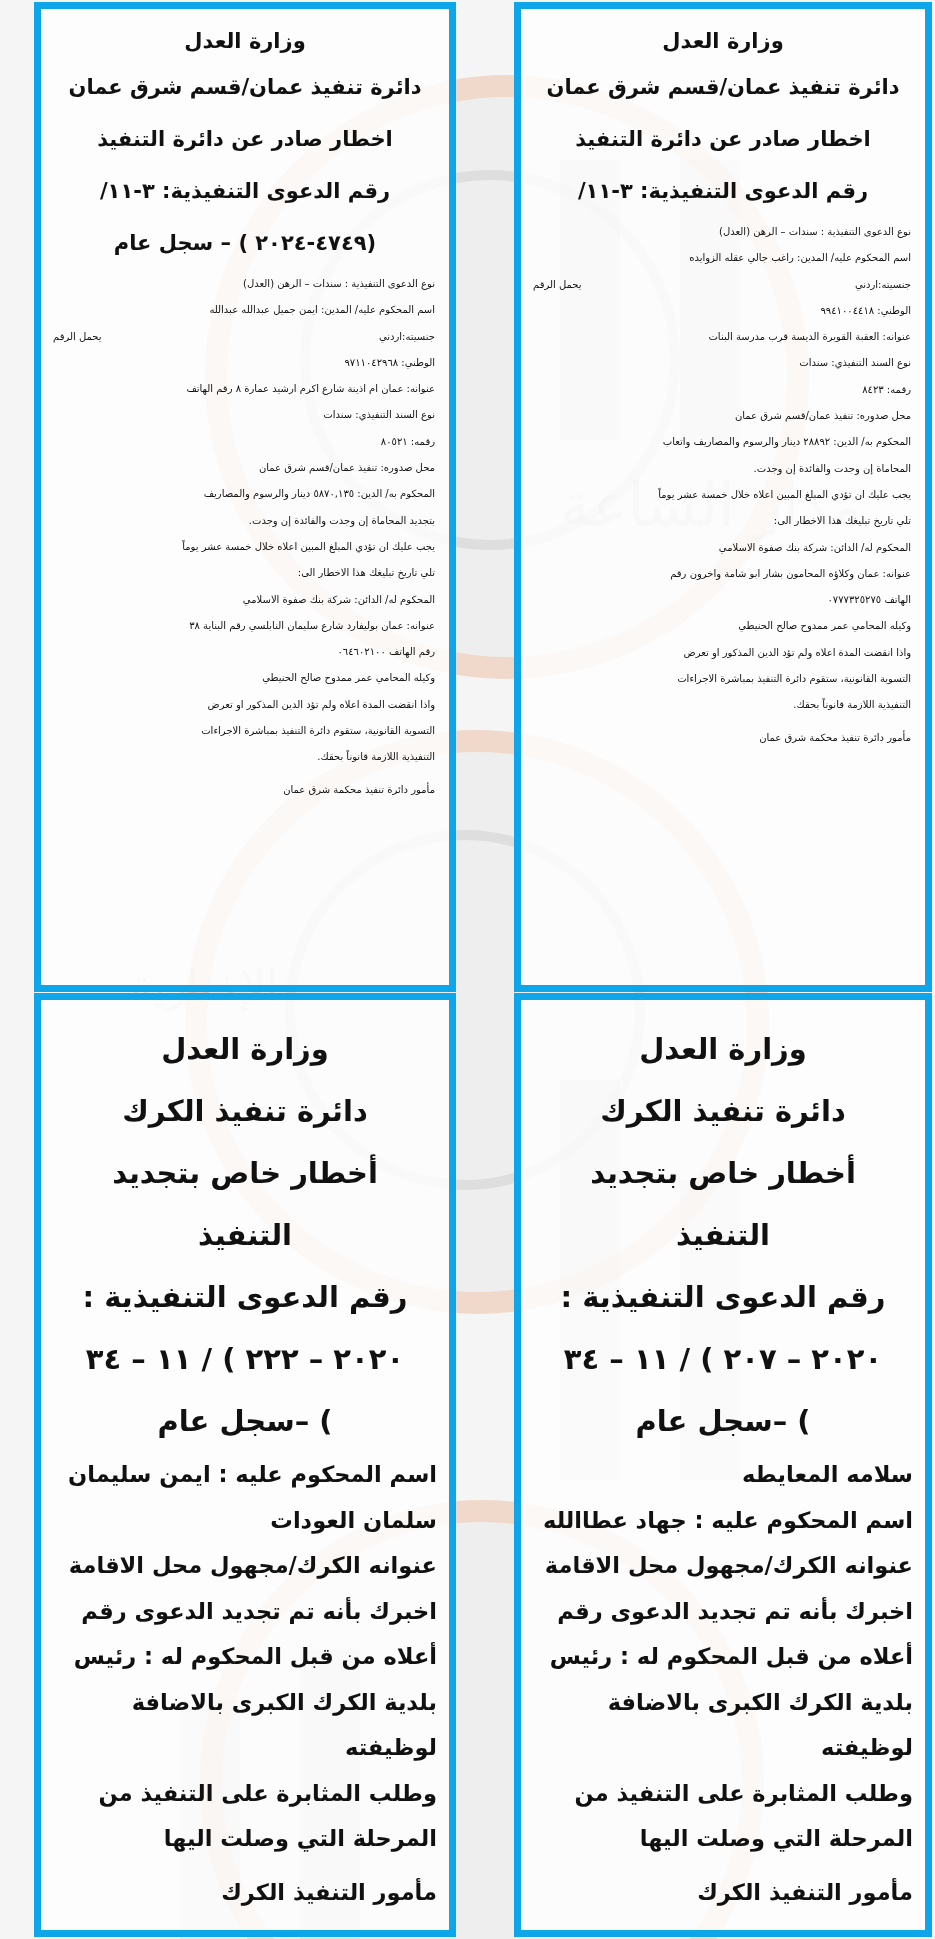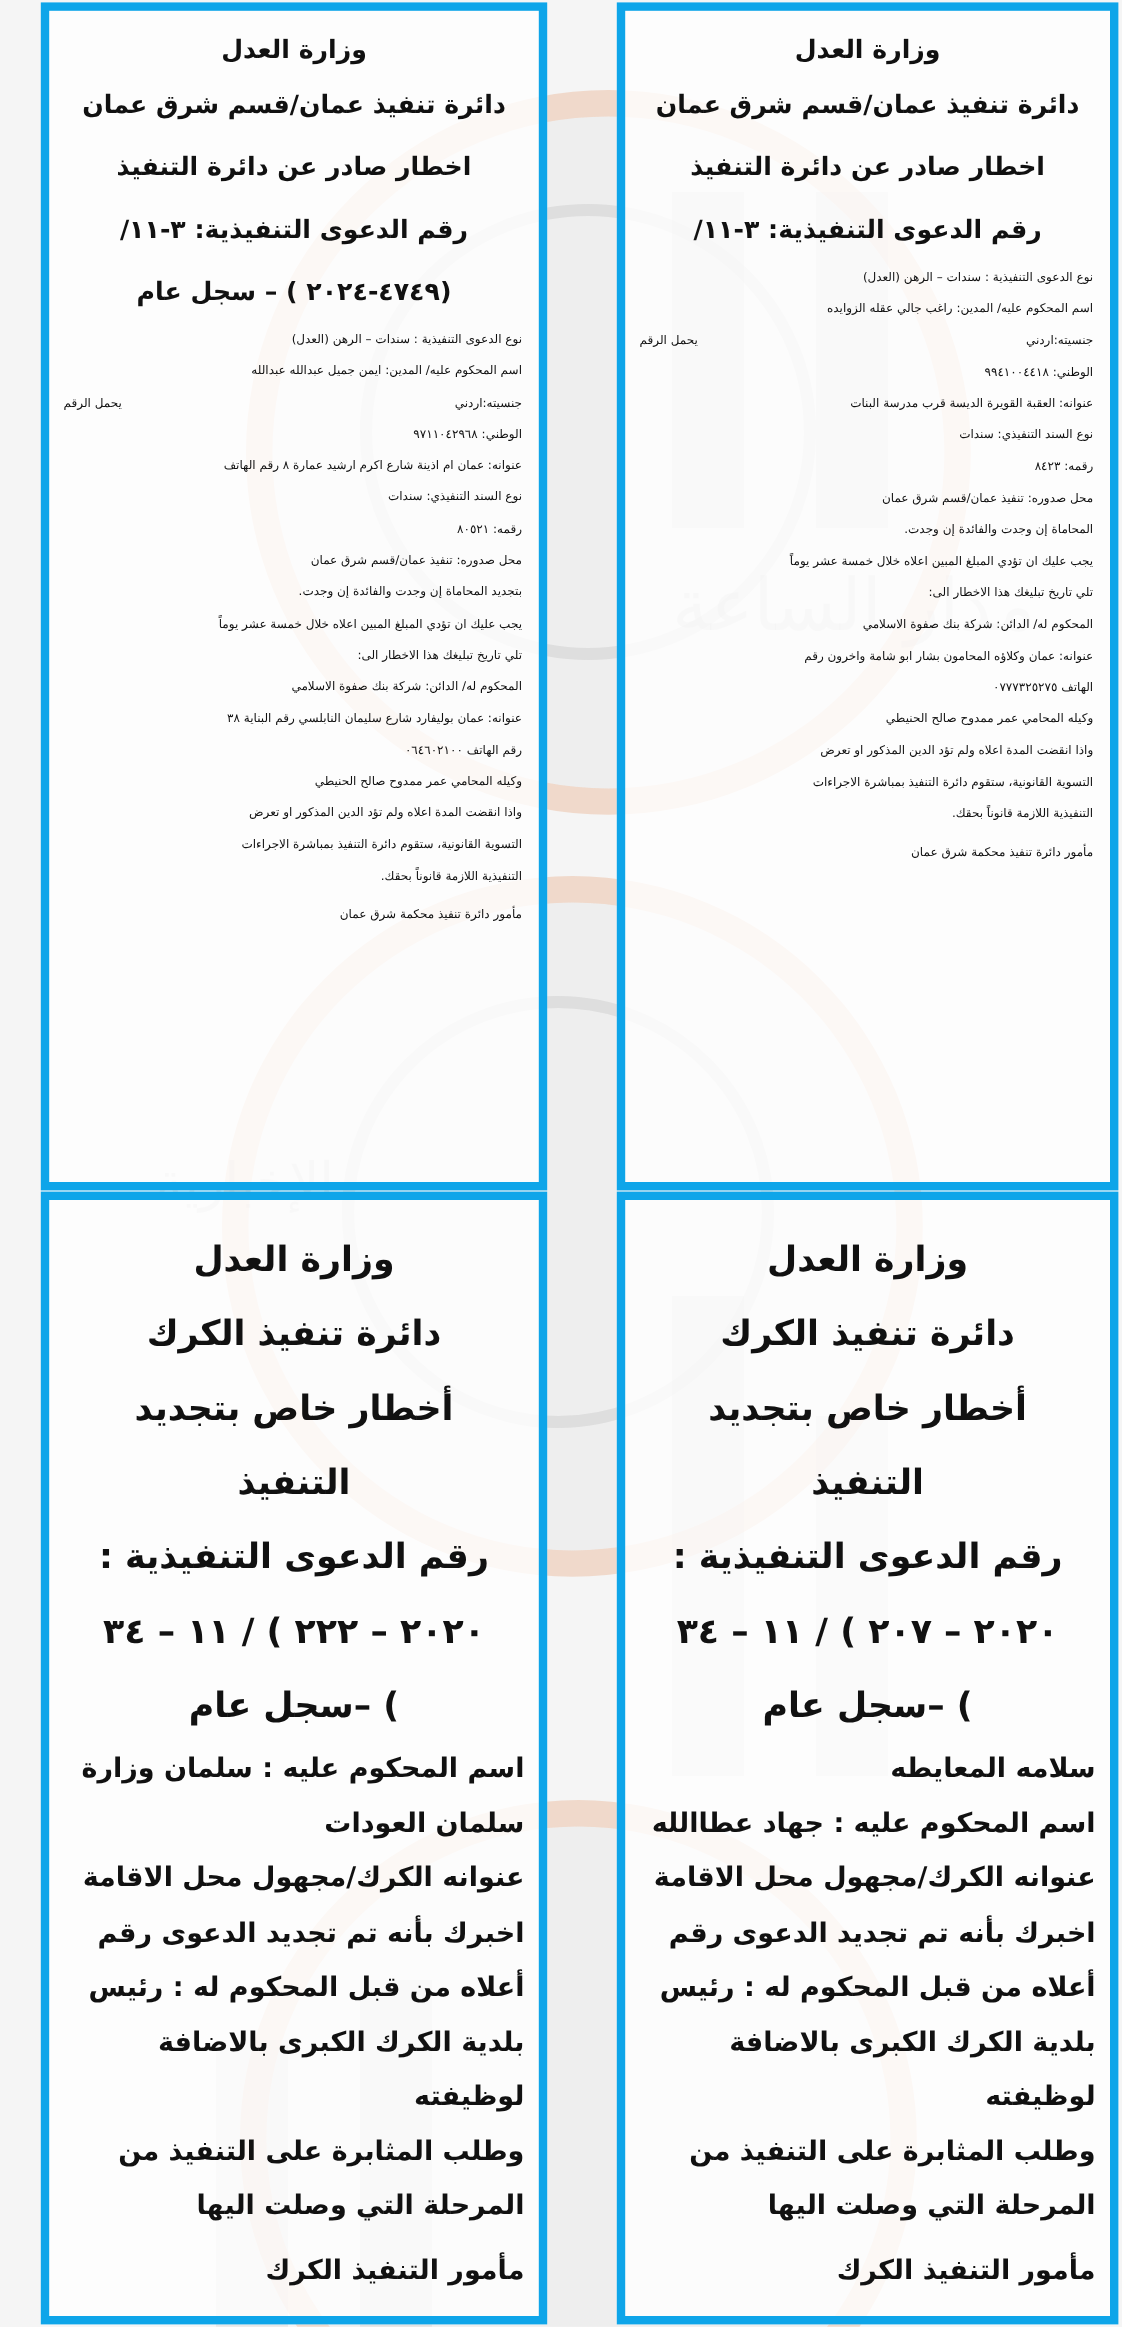--- a/index.html
+++ b/index.html
@@ -82,20 +82,21 @@
     <div>اسم المحكوم عليه/ المدين: راغب جالي عقله الزوايده</div>
     <div class="row-split">
       <span>جنسيته:اردني</span>
       <span>يحمل الرقم</span>
     </div>
     <div>الوطني: ٩٩٤١٠٠٤٤١٨</div>
     <div>عنوانه: العقبة القويرة الديسة قرب مدرسة البنات</div>
     <div>نوع السند التنفيذي: سندات</div>
     <div>رقمه: ٨٤٢٣</div>
     <div>محل صدوره: تنفيذ عمان/قسم شرق عمان</div>
+    <div>المحكوم به/ الدين: ٢٨٨٩٢ دينار والرسوم والمصاريف واتعاب</div>
     <div>المحاماة إن وجدت والفائدة إن وجدت.</div>
     <div>يجب عليك ان تؤدي المبلغ المبين اعلاه خلال خمسة عشر يوماً</div>
     <div>تلي تاريخ تبليغك هذا الاخطار الى:</div>
     <div>المحكوم له/ الدائن: شركة بنك صفوة الاسلامي</div>
     <div>عنوانه: عمان وكلاؤه المحامون بشار ابو شامة واخرون رقم</div>
     <div>الهاتف ٠٧٧٧٣٢٥٢٧٥</div>
     <div>وكيله المحامي عمر ممدوح صالح الحنيطي</div>
     <div>واذا انقضت المدة اعلاه ولم تؤد الدين المذكور او تعرض</div>
     <div>التسوية القانونية، ستقوم دائرة التنفيذ بمباشرة الاجراءات</div>
     <div>التنفيذية اللازمة قانوناً بحقك.</div>
@@ -114,20 +115,21 @@
     <div>اسم المحكوم عليه/ المدين: ايمن جميل عبدالله عبدالله</div>
     <div class="row-split">
       <span>جنسيته:اردني</span>
       <span>يحمل الرقم</span>
     </div>
     <div>الوطني: ٩٧١١٠٤٢٩٦٨</div>
     <div>عنوانه: عمان ام اذينة شارع اكرم ارشيد عمارة ٨ رقم الهاتف</div>
     <div>نوع السند التنفيذي: سندات</div>
     <div>رقمه: ٨٠٥٢١</div>
     <div>محل صدوره: تنفيذ عمان/قسم شرق عمان</div>
+    <div>المحكوم به/ الدين: ٥٨٧٠,١٣٥ دينار والرسوم والمصاريف</div>
     <div>بتجديد المحاماة إن وجدت والفائدة إن وجدت.</div>
     <div>يجب عليك ان تؤدي المبلغ المبين اعلاه خلال خمسة عشر يوماً</div>
     <div>تلي تاريخ تبليغك هذا الاخطار الى:</div>
     <div>المحكوم له/ الدائن: شركة بنك صفوة الاسلامي</div>
     <div>عنوانه: عمان بوليفارد شارع سليمان النابلسي رقم البناية ٣٨</div>
     <div>رقم الهاتف ٠٦٤٦٠٢١٠٠</div>
     <div>وكيله المحامي عمر ممدوح صالح الحنيطي</div>
     <div>واذا انقضت المدة اعلاه ولم تؤد الدين المذكور او تعرض</div>
     <div>التسوية القانونية، ستقوم دائرة التنفيذ بمباشرة الاجراءات</div>
     <div>التنفيذية اللازمة قانوناً بحقك.</div>
@@ -159,21 +161,21 @@
 
 <div class="notice large n-bl">
   <div class="head first">وزارة العدل</div>
   <div class="head">دائرة تنفيذ الكرك</div>
   <div class="head">أخطار خاص بتجديد</div>
   <div class="head">التنفيذ</div>
   <div class="case">رقم الدعوى التنفيذية :</div>
   <div class="case"><span class="nums">٢٠٢٠ – ٢٢٢ ) / ١١ – ٣٤</span></div>
   <div class="case">) –سجل عام</div>
   <div class="body">
-    <div>اسم المحكوم عليه : سلمان وزارة</div>
+    <div>اسم المحكوم عليه : ايمن سليمان</div>
     <div>سلمان العودات</div>
     <div>عنوانه الكرك/مجهول محل الاقامة</div>
     <div>اخبرك بأنه تم تجديد الدعوى رقم</div>
     <div>أعلاه من قبل المحكوم له : رئيس</div>
     <div>بلدية الكرك الكبرى بالاضافة</div>
     <div>لوظيفته</div>
     <div>وطلب المثابرة على التنفيذ من</div>
     <div>المرحلة التي وصلت اليها</div>
     <div class="sign">مأمور التنفيذ الكرك</div>
   </div>

